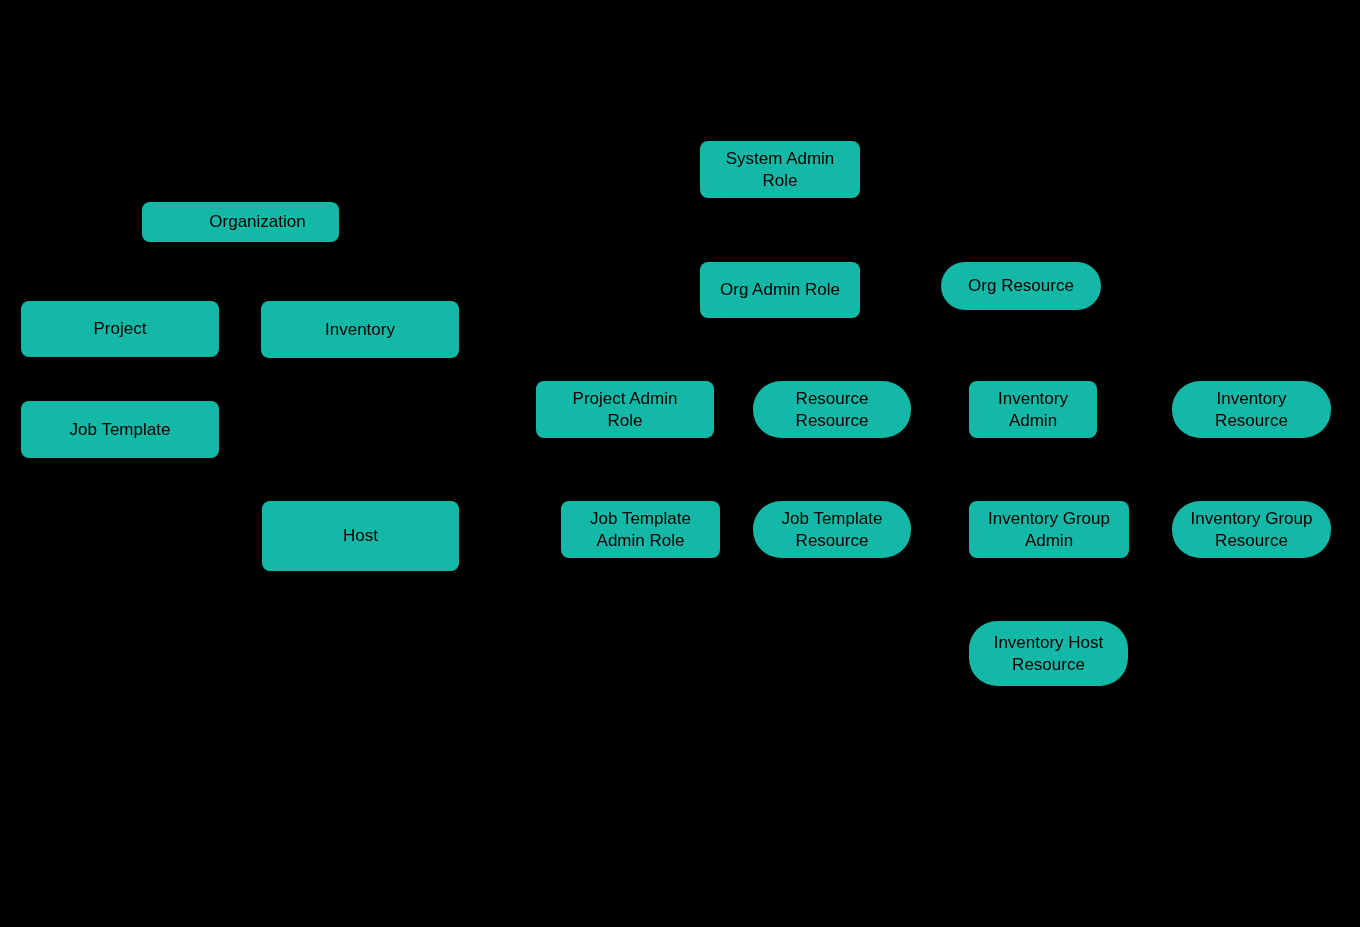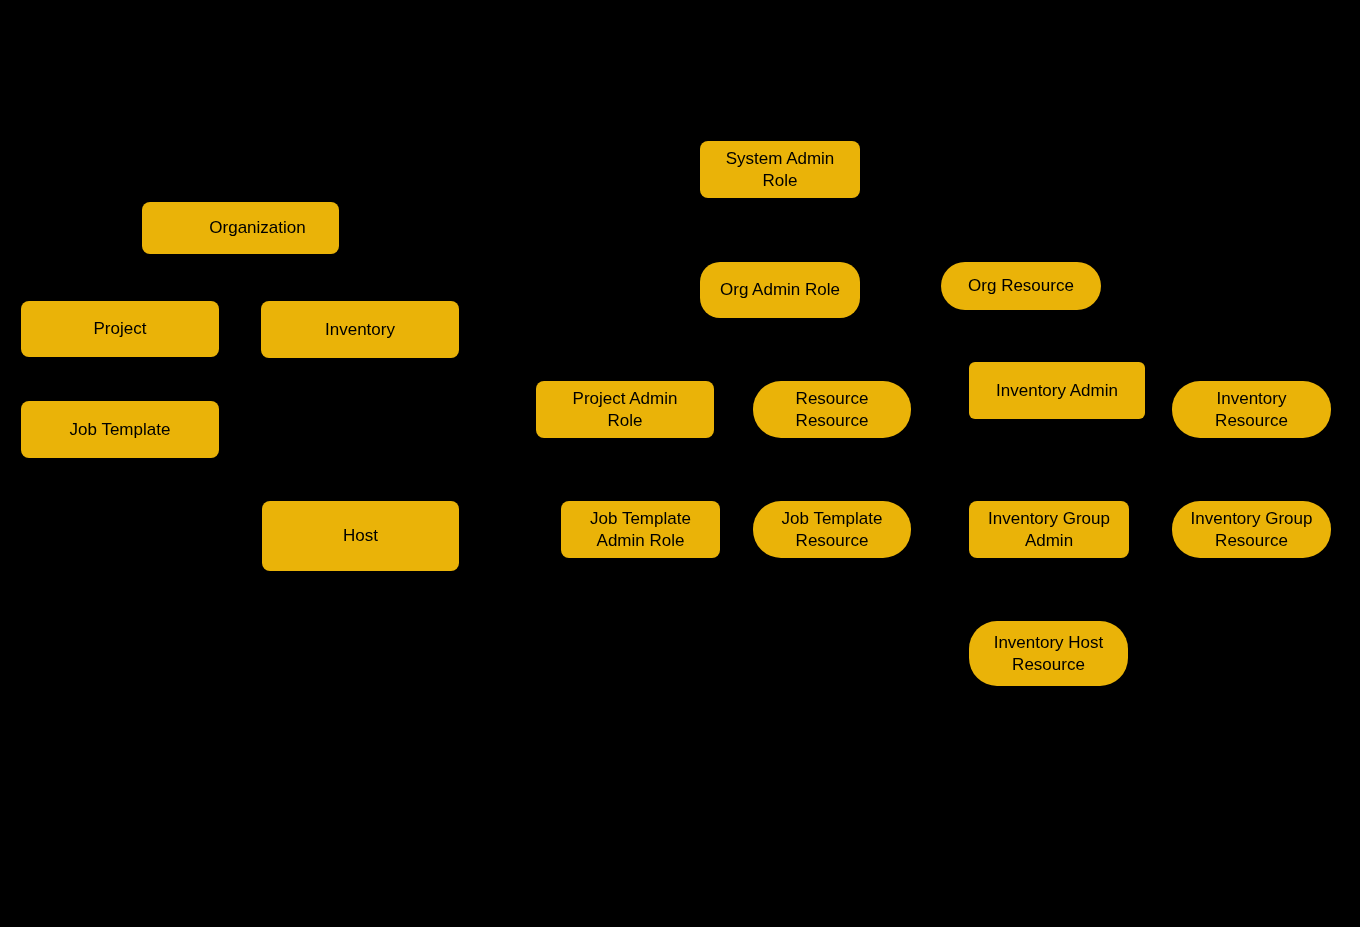--- a/index.html
+++ b/index.html
@@ -10,64 +10,64 @@
   .canvas {
     position: relative;
     width: 1360px;
     height: 927px;
     background: #000000;
     overflow: hidden;
     font-family: "Liberation Sans", sans-serif;
   }
   .node {
     position: absolute;
-    background: #eab308;
+    background: #14b8a6;
     color: #000000;
     display: flex;
     align-items: center;
     justify-content: center;
     text-align: center;
     font-size: 17px;
     line-height: 21.5px;
     white-space: pre-line;
     box-sizing: border-box;
     padding: 2px 6px;
   }
   .rect    { border-radius: 8px; }
   .stadium { border-radius: 28px; }
 </style>
 </head>
 <body>
 
 <div class="canvas">
 
-  <div class="node rect" style="left:142px; top:202px; width:197px; height:52px;padding-left:40px;">Organization</div>
+  <div class="node rect" style="left:142px; top:202px; width:197px; height:40px;padding-left:40px;">Organization</div>
 
   <div class="node rect" style="left:21px; top:301px; width:198px; height:56px;">Project</div>
 
   <div class="node rect" style="left:261px; top:301px; width:198px; height:57px;">Inventory</div>
 
   <div class="node rect" style="left:21px; top:401px; width:198px; height:57px;">Job Template</div>
 
 
   <div class="node rect" style="left:262px; top:501px; width:197px; height:70px;">Host</div>
 
   <div class="node rect" style="left:700px; top:141px; width:160px; height:57px;">System Admin
 Role</div>
 
-  <div class="node rect" style="left:700px; top:262px; width:160px; height:56px;border-radius:20px;">Org Admin Role</div>
+  <div class="node rect" style="left:700px; top:262px; width:160px; height:56px;">Org Admin Role</div>
 
   <div class="node stadium" style="left:941px; top:262px; width:160px; height:48px;">Org Resource</div>
 
   <div class="node rect" style="left:536px; top:381px; width:178px; height:57px;">Project Admin
 Role</div>
 
   <div class="node stadium" style="left:753px; top:381px; width:158px; height:57px;">Resource Resource</div>
 
-  <div class="node rect" style="left:969px; top:362px; width:176px; height:57px;border-radius:6px;">Inventory Admin</div>
+  <div class="node rect" style="left:969px; top:381px; width:128px; height:57px;">Inventory Admin</div>
 
   <div class="node stadium" style="left:1172px; top:381px; width:159px; height:57px;">Inventory
 Resource</div>
 
   <div class="node rect" style="left:561px; top:501px; width:159px; height:57px;">Job Template
 Admin Role</div>
 
   <div class="node stadium" style="left:753px; top:501px; width:158px; height:57px;">Job Template
 Resource</div>
 

